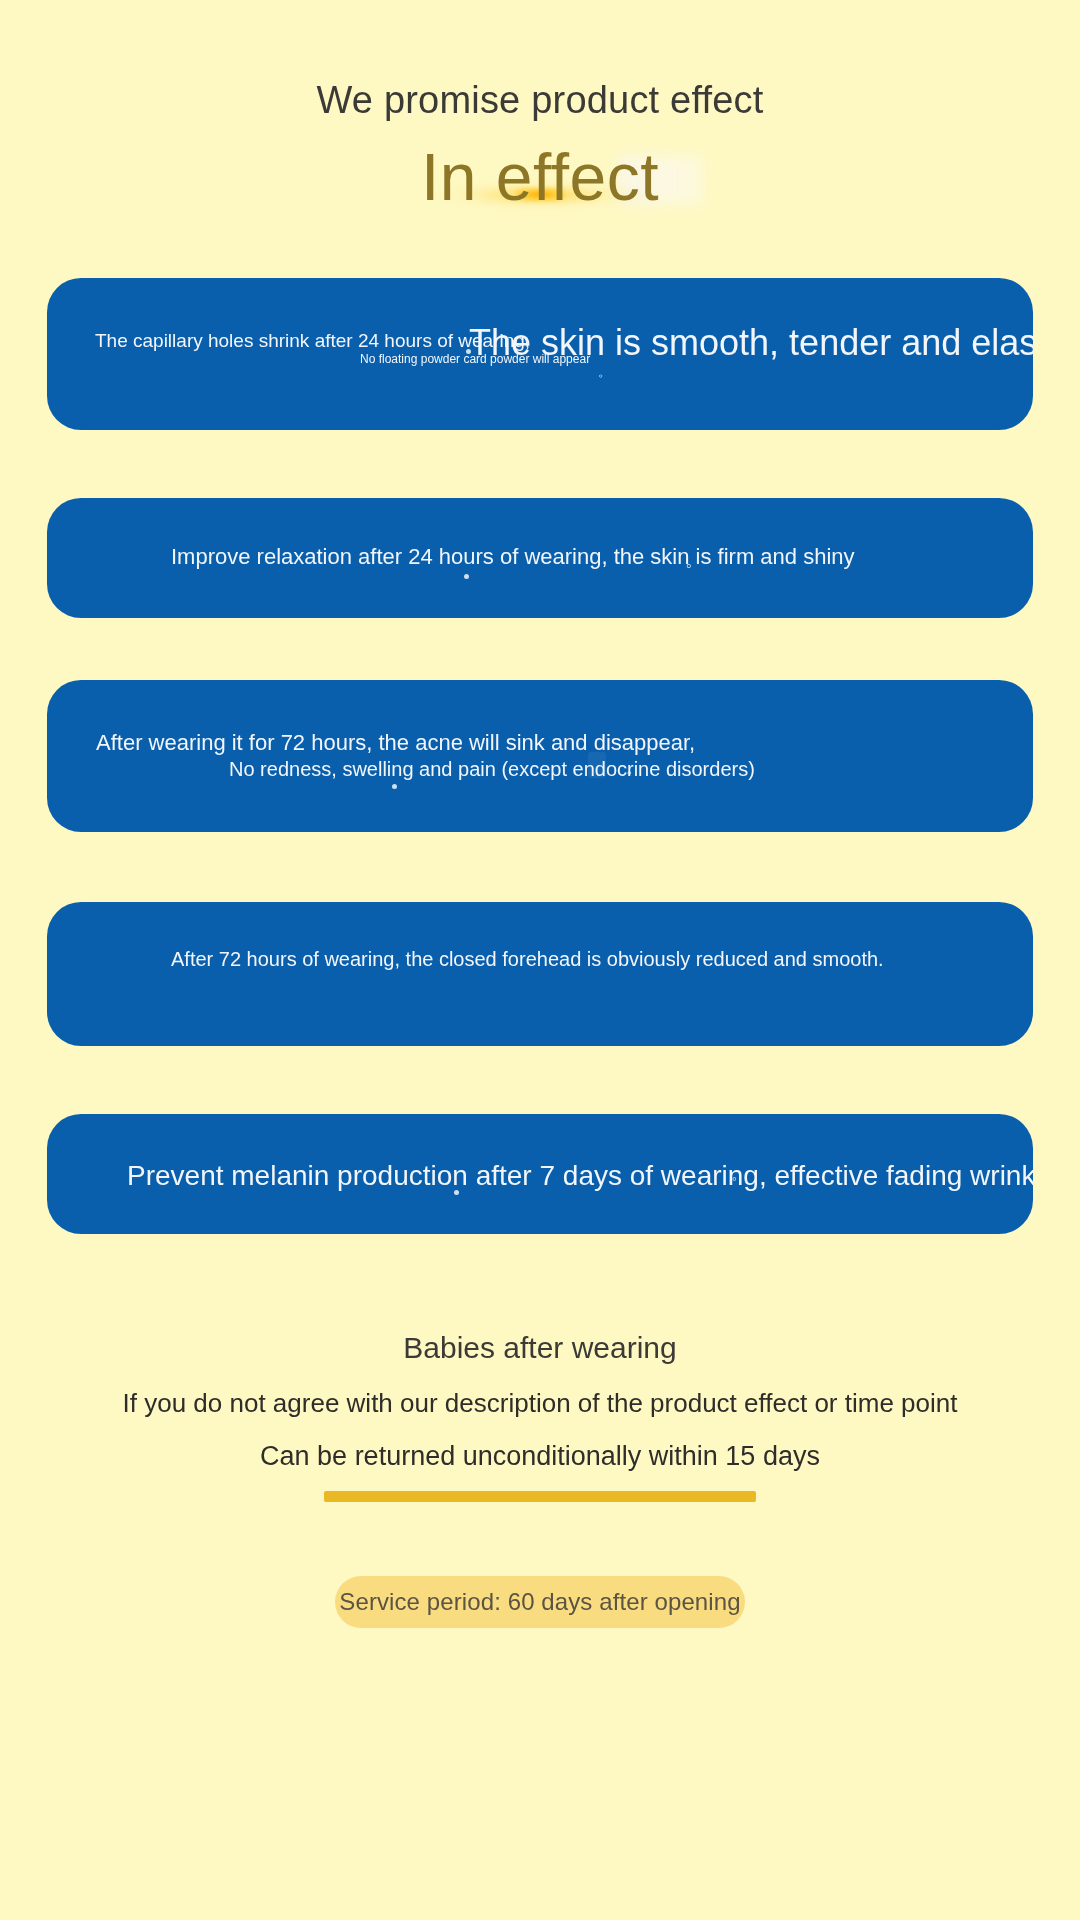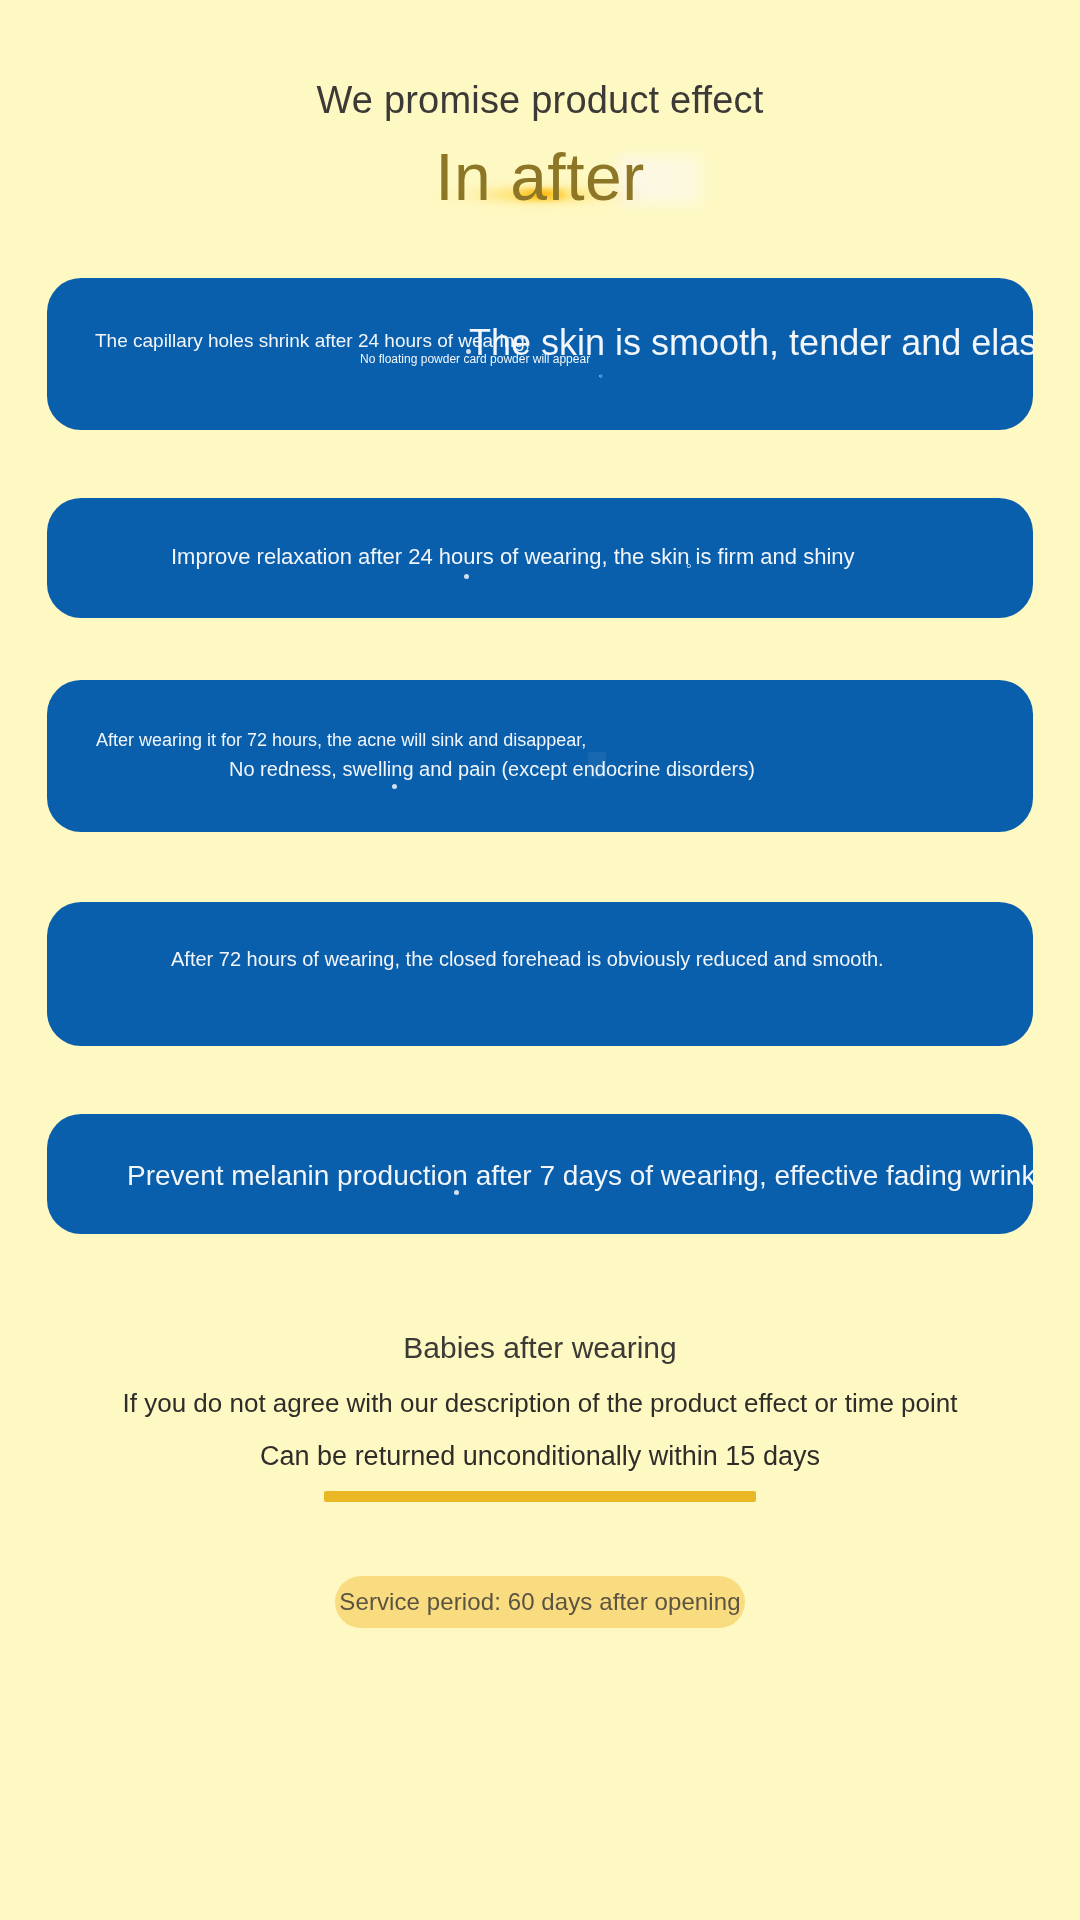--- a/index.html
+++ b/index.html
@@ -209,21 +209,21 @@
 
 <div class="page">
 
   <div class="header">
     <div class="header-title">We promise product effect</div>
 
     <div class="header-sub-wrap">
       <div class="header-ghost"></div>
       <div class="header-glow"></div>
       <div class="header-spark"></div>
-      <div class="header-sub">In after</div>
+      <div class="header-sub">In effect</div>
     </div>
   </div>
 
   <div class="cards">
 
     <div class="card" id="card-1">
       <div class="card-inner">
         <span class="card-line" style="left:48px; top:52px; font-size:19px;">The capillary holes shrink after 24 hours of wearing,</span>
         <span class="card-dot" style="left:419px; top:71px;"></span>
         <span class="card-line" style="left:422px; top:44px; font-size:36px;">The skin is smooth, tender and elastic,</span>
@@ -235,21 +235,21 @@
     <div class="card" id="card-2">
       <div class="card-inner">
         <span class="card-line" style="left:124px; top:46px; font-size:22px;">Improve relaxation after 24 hours of wearing, the skin is firm and shiny</span>
         <span class="card-dot" style="left:417px; top:76px;"></span>
         <span class="card-line" style="left:638px; top:50px; font-size:18px; color:#dce8f3;">。</span>
       </div>
     </div>
 
     <div class="card" id="card-3">
       <div class="card-inner">
-        <span class="card-line" style="left:49px; top:50px; font-size:18px;">After wearing it for 72 hours, the acne will sink and disappear,</span>
+        <span class="card-line" style="left:49px; top:50px; font-size:22px;">After wearing it for 72 hours, the acne will sink and disappear,</span>
         <span class="card-line" style="left:182px; top:78px; font-size:20px;">No redness, swelling and pain (except endocrine disorders)</span>
         <span class="card-dot" style="left:345px; top:104px;"></span>
         <span class="card-chip" style="left:541px; top:72px; width:18px; height:26px;"></span>
         <span class="card-line" style="left:579px; top:78px; font-size:16px; color:#dce8f3;">。</span>
       </div>
     </div>
 
     <div class="card" id="card-4">
       <div class="card-inner">
         <span class="card-line" style="left:124px; top:46px; font-size:20px;">After 72 hours of wearing, the closed forehead is obviously reduced and smooth.</span>

